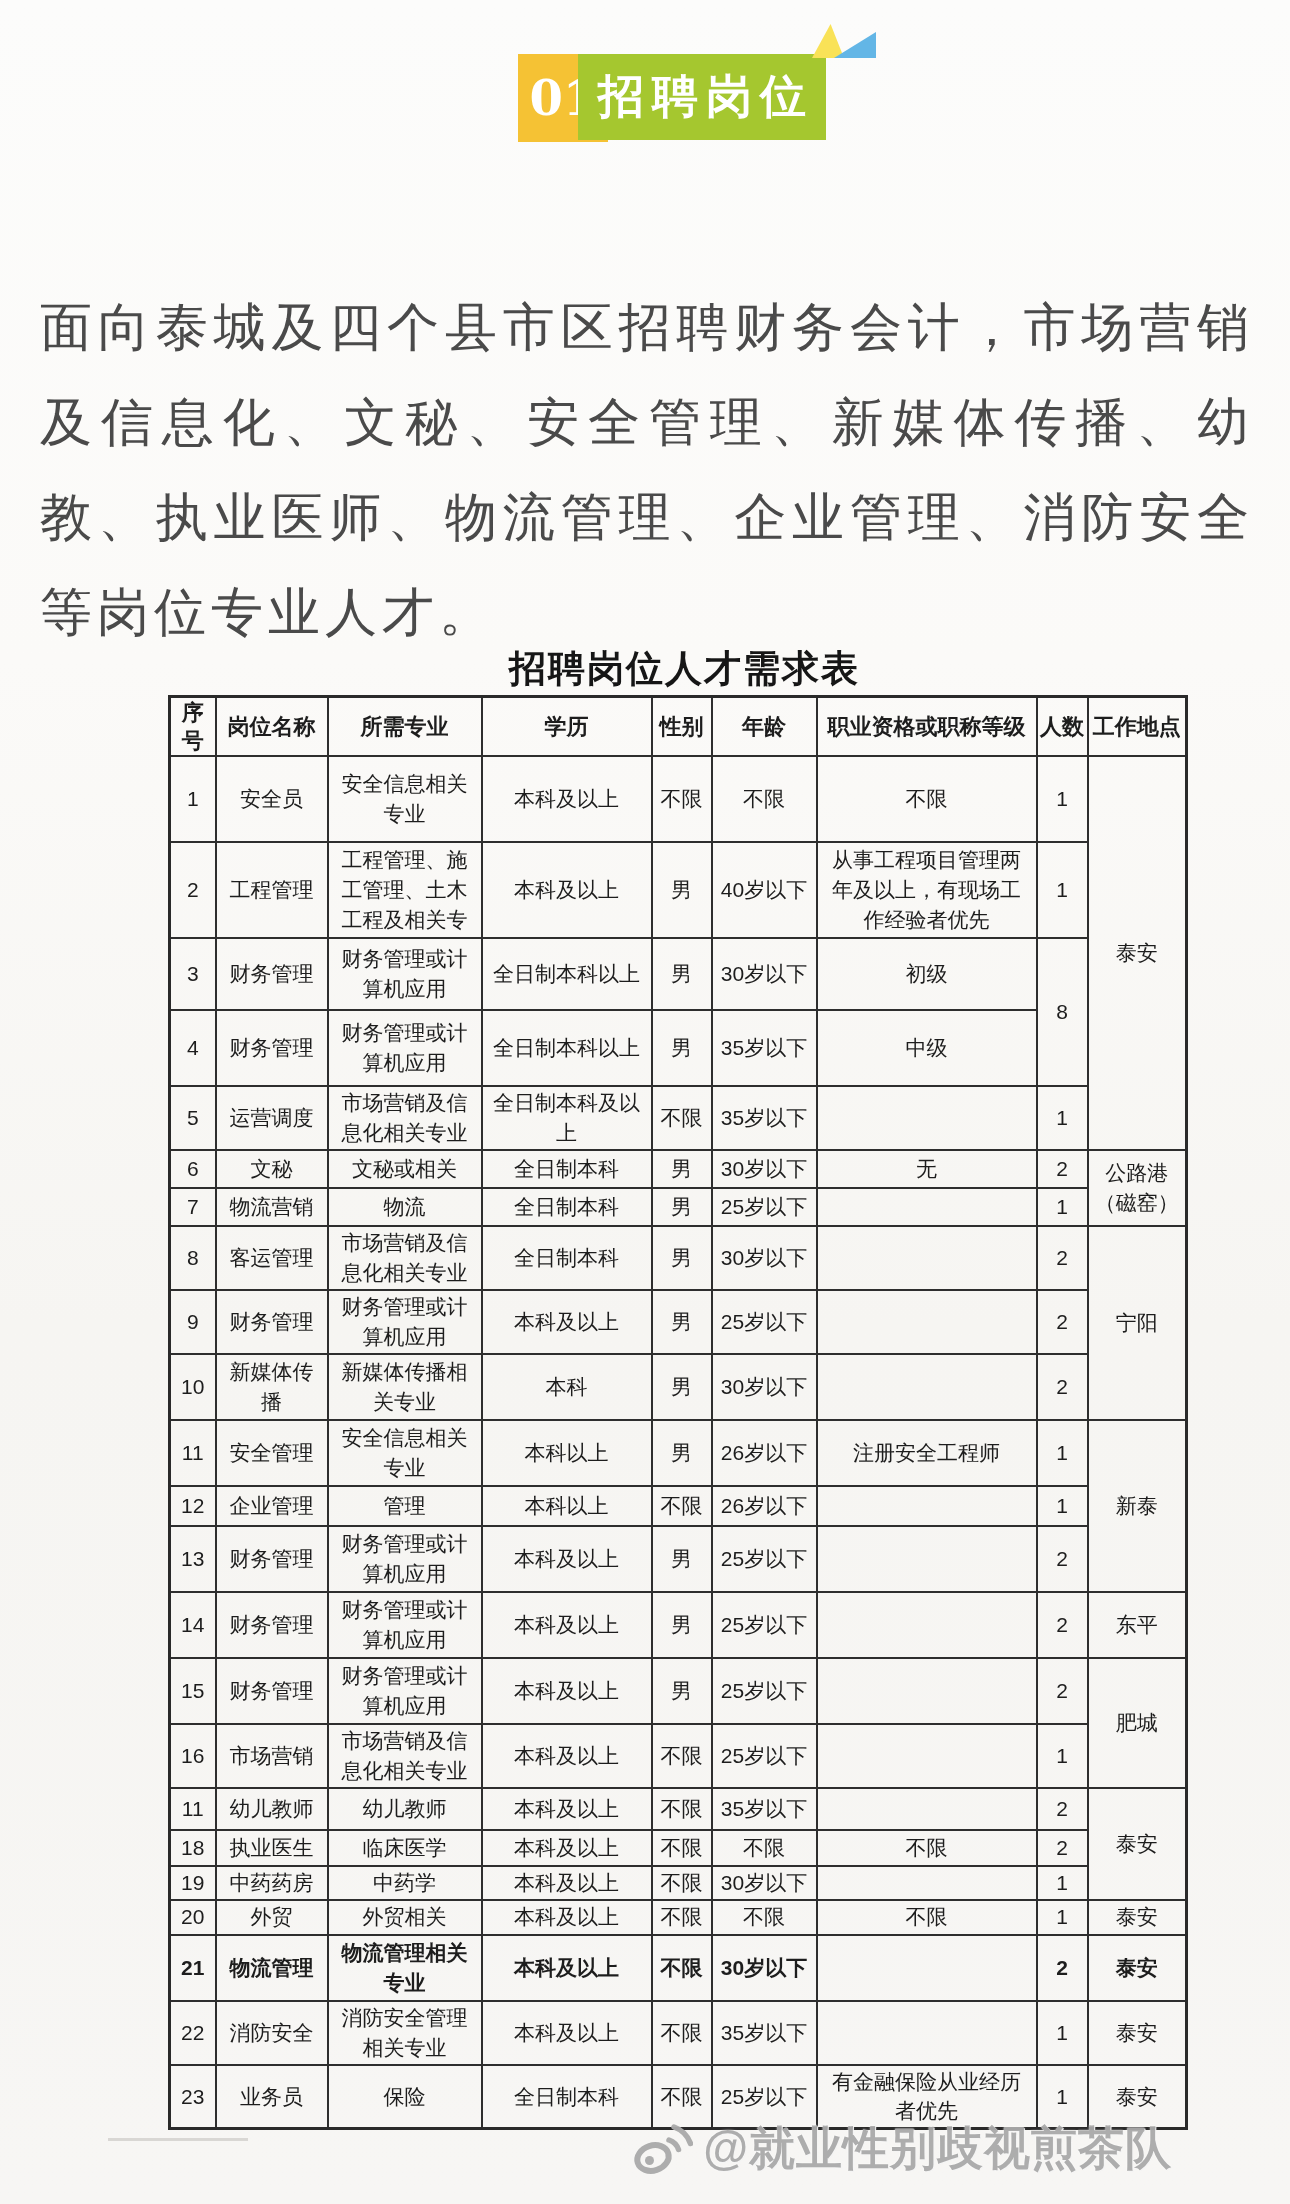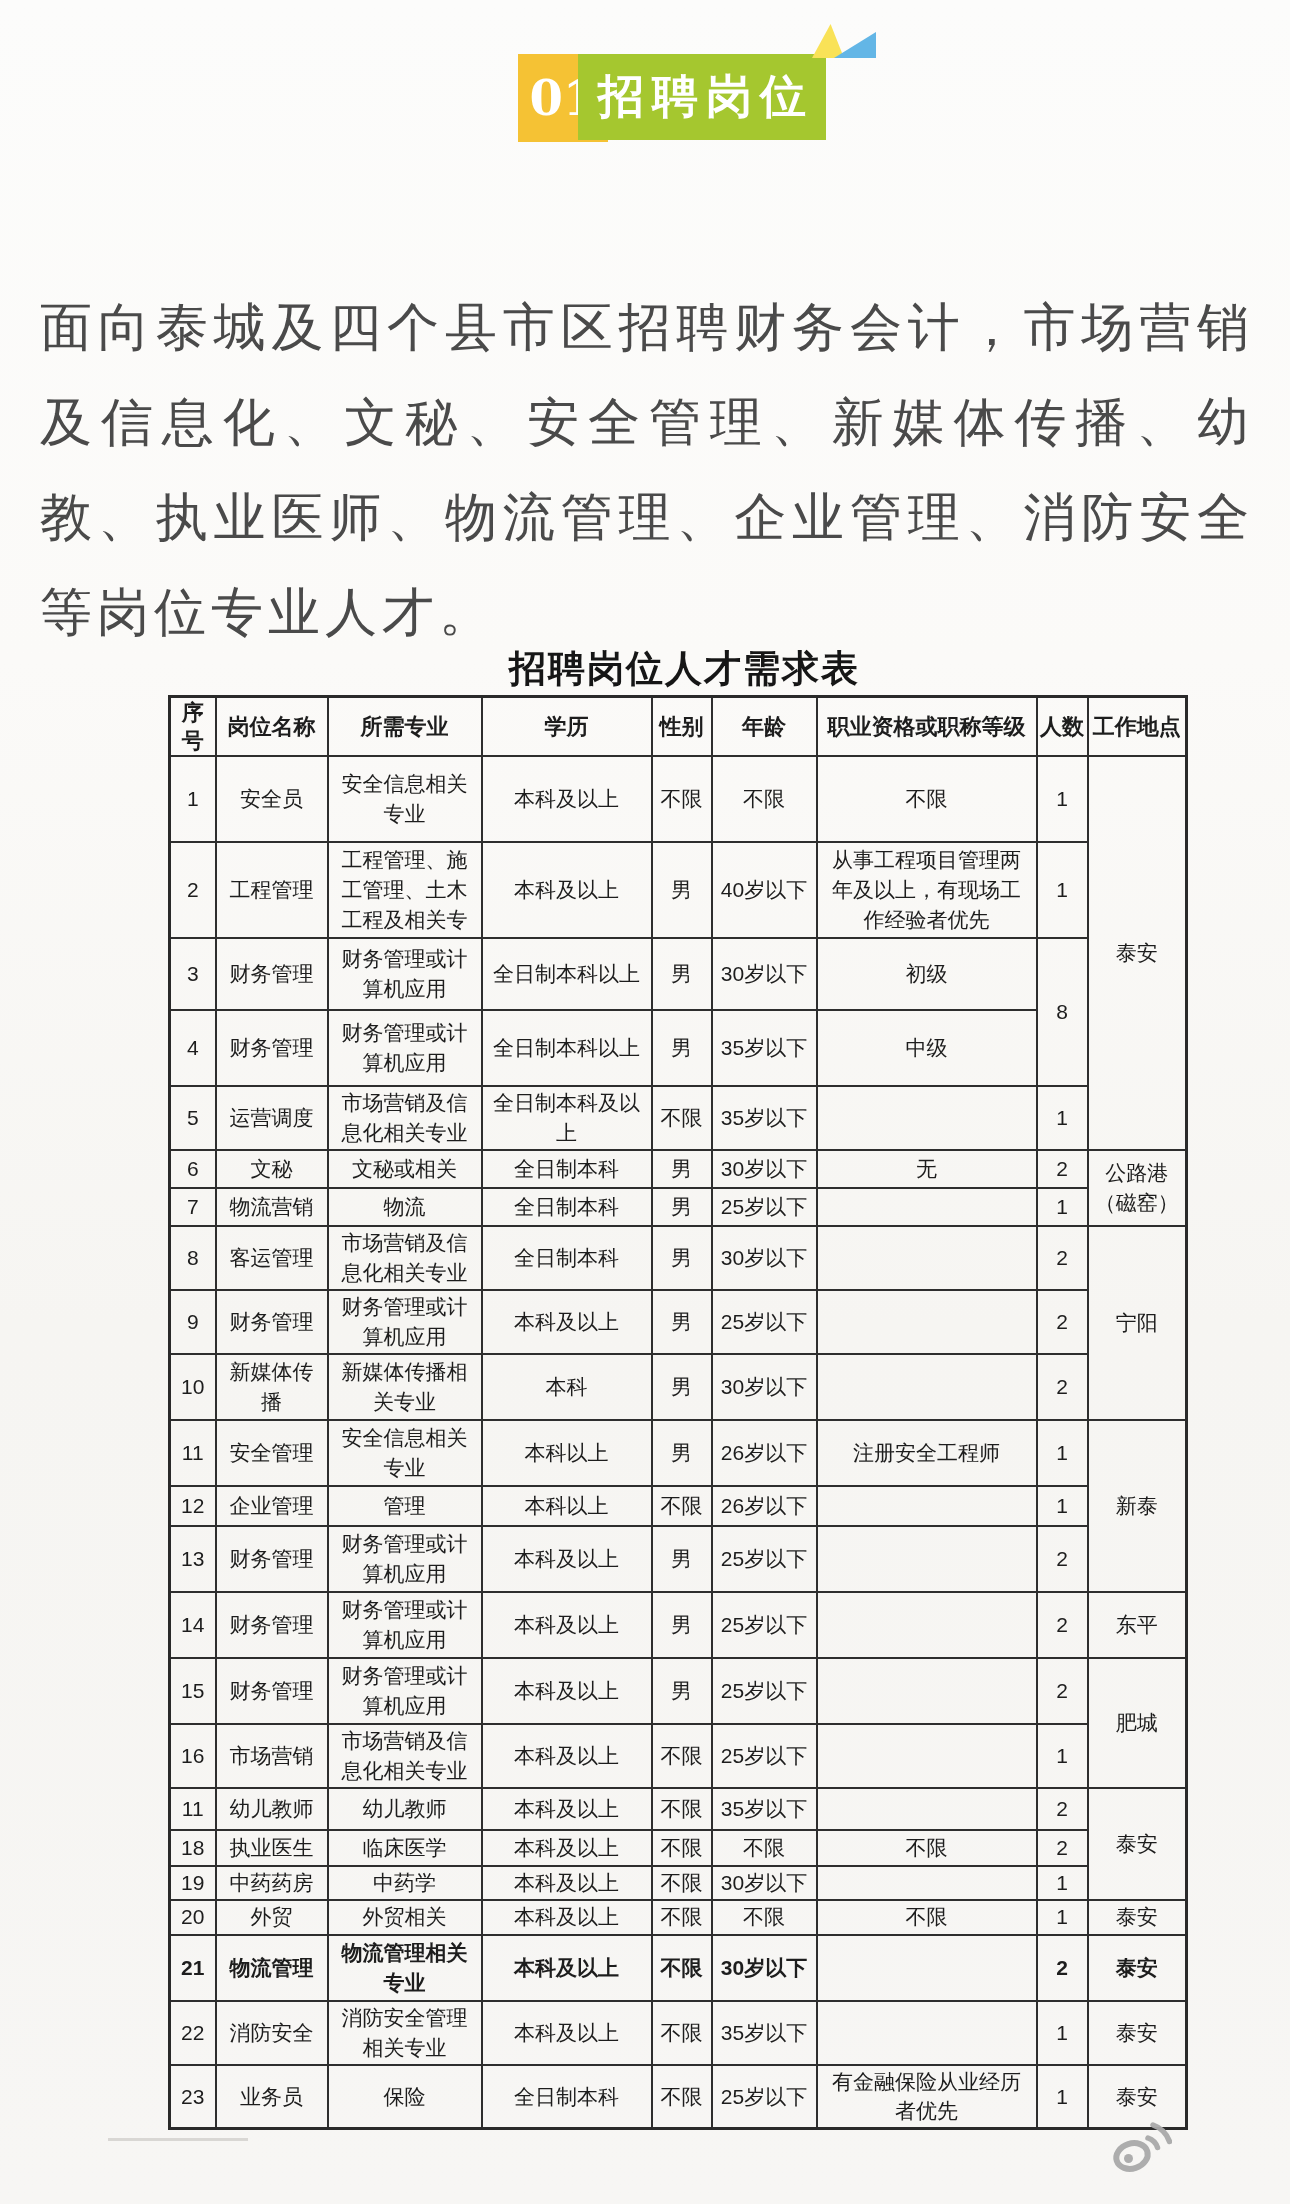--- a/index.html
+++ b/index.html
@@ -381,15 +381,16 @@
 
   <div class="watermark">
     <span>
       <svg width="62" height="58" viewBox="0 0 62 58">
         <ellipse cx="22" cy="38" rx="16" ry="12.5" transform="rotate(-18 22 38)" fill="none" stroke="#aaaaaa" stroke-width="6"></ellipse>
         <circle cx="18.5" cy="40.5" r="4.5" fill="#aaaaaa"></circle>
         <path d="M38 20 a 15 15 0 0 1 9.5 9.5" fill="none" stroke="#aaaaaa" stroke-width="5.5" stroke-linecap="round"></path>
         <path d="M43 7 a 27 27 0 0 1 16.5 16.5" fill="none" stroke="#aaaaaa" stroke-width="5.5" stroke-linecap="round"></path>
       </svg>
     </span>
+    <span class="wm-text">@就业性别歧视煎茶队</span>
   </div>
 
 </div>
 
 </body></html>

